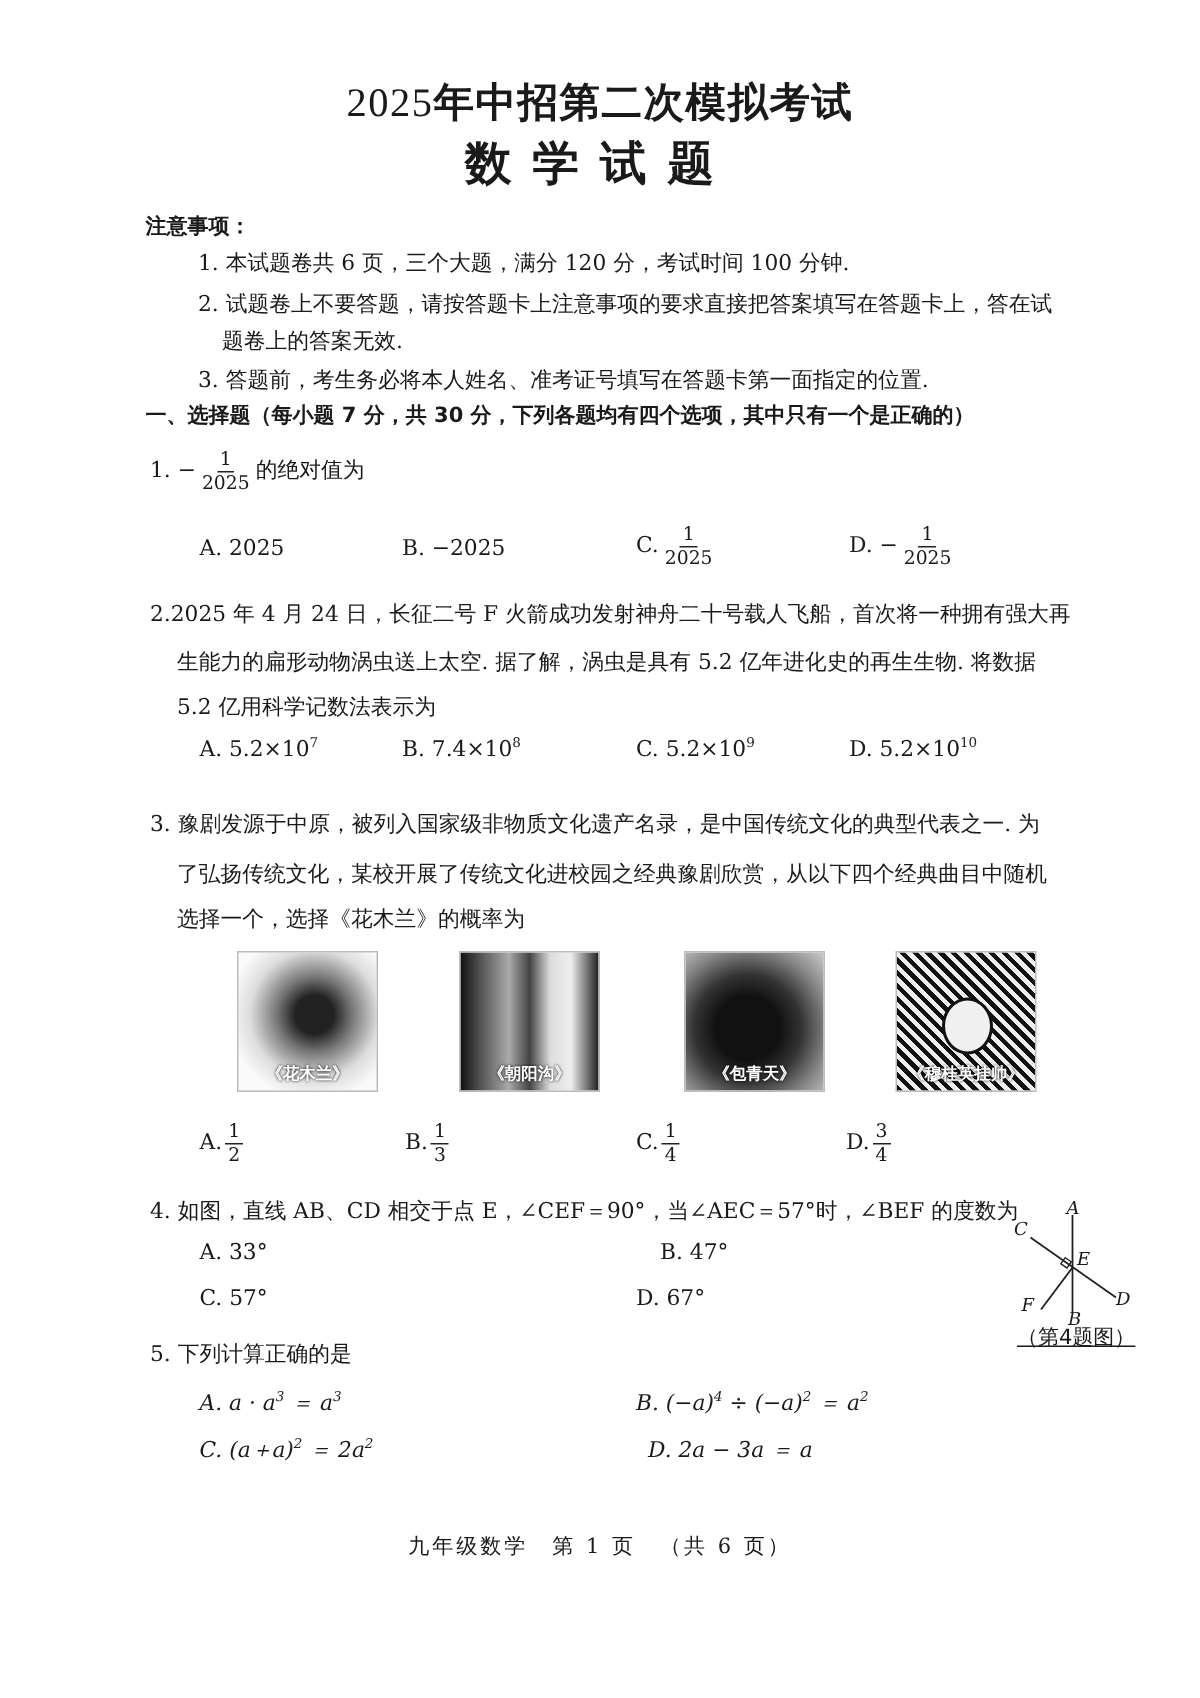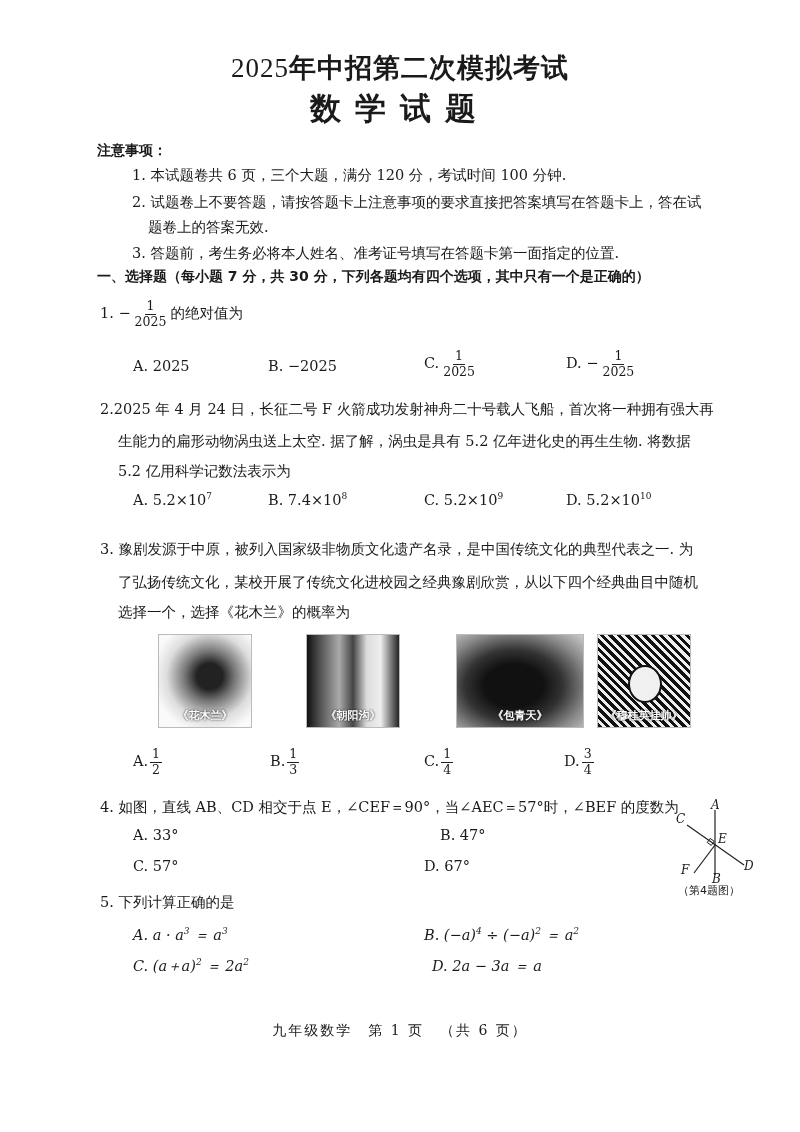--- a/index.html
+++ b/index.html
@@ -13,21 +13,21 @@
   .bold { font-weight: bold; font-family: "DejaVu Sans", sans-serif; }
   .frac { display: inline-flex; flex-direction: column; align-items: center; vertical-align: middle; line-height: 1; font-size: 12.5px; margin: 0 2px; }
   .frac .num { padding: 0 2px 1px; border-bottom: 1px solid #222; }
   .frac .den { padding: 1px 2px 0; }
   .opt { position: absolute; font-size: 14.5px; white-space: nowrap; }
   sup { font-size: 9px; vertical-align: super; line-height: 0; }
   .img { position: absolute; width: 92px; height: 92px; border: 1px solid #bbb; overflow: hidden; }
   .img .cap { position: absolute; bottom: 4px; left: 0; right: 0; text-align: center; font-size: 11px; color: #fff; font-weight: bold; text-shadow: 0 0 2px #000; }
   .i1 { background: radial-gradient(ellipse at 55% 45%, #222 18%, #777 35%, #ddd 60%, #fafafa 80%); }
   .i2 { background: linear-gradient(90deg, #111 0%, #555 15%, #aaa 35%, #444 50%, #ddd 65%, #eee 80%, #222 100%); }
-  .i3 { background: radial-gradient(ellipse at 45% 55%, #111 30%, #333 50%, #888 75%, #ccc 100%); padding-left: 34px; }
+  .i3 { background: radial-gradient(ellipse at 45% 55%, #111 30%, #333 50%, #888 75%, #ccc 100%); }
   .i4 { background: repeating-linear-gradient(45deg, #111 0 3px, #eee 3px 6px); }
   .i4 .face { position:absolute; left:30px; top:30px; width:30px; height:34px; border-radius:50%; background:#f0f0f0; border:2px solid #111; }
   .footer { left: 0; width: 800px; top: 1022px; text-align: center; font-size: 14px; letter-spacing: 2px; }
   .it { font-style: italic; }
 </style>
 </head>
 <body>
 
 <div class="abs title1">
   <span class="yr">2025</span><span>年中招第二次模拟考试</span>
@@ -119,21 +119,21 @@
     <line x1="27" y1="30" x2="84" y2="70" stroke="#222" stroke-width="1.2"></line>
     <line x1="55" y1="50" x2="34" y2="78" stroke="#222" stroke-width="1.2"></line>
     <rect x="48" y="44" width="5" height="5" fill="none" stroke="#222" stroke-width="0.9" transform="rotate(35 50 47)"></rect>
   </svg>
   <span class="abs it" style="left:51px; top:3px; font-size:12px;">A</span>
   <span class="abs it" style="left:16px; top:17px; font-size:12px;">C</span>
   <span class="abs it" style="left:58px; top:37px; font-size:12px;">E</span>
   <span class="abs it" style="left:84px; top:64px; font-size:12px;">D</span>
   <span class="abs it" style="left:21px; top:68px; font-size:12px;">F</span>
   <span class="abs it" style="left:52px; top:77px; font-size:12px;">B</span>
-  <span class="abs" style="left:18px; top:88px; font-size:11px; white-space:nowrap; font-family:'DejaVu Sans',sans-serif;">（第4题图）</span>
+  <span class="abs" style="left:18px; top:88px; font-size:14px; white-space:nowrap; font-family:'DejaVu Sans',sans-serif;text-decoration:underline;">（第4题图）</span>
 </div>
 
 <div class="abs line" style="left:100px; top:893px;">5. 下列计算正确的是</div>
 <div class="opt it" style="left:133px; top:926px;">
   <span>A. a · a</span><sup>3</sup><span> ＝ a</span><sup>3</sup>
 </div>
 <div class="opt it" style="left:424px; top:926px;">
   <span>B. (−a)</span><sup>4</sup><span> ÷ (−a)</span><sup>2</sup><span> ＝ a</span><sup>2</sup>
 </div>
 <div class="opt it" style="left:133px; top:957px;">

